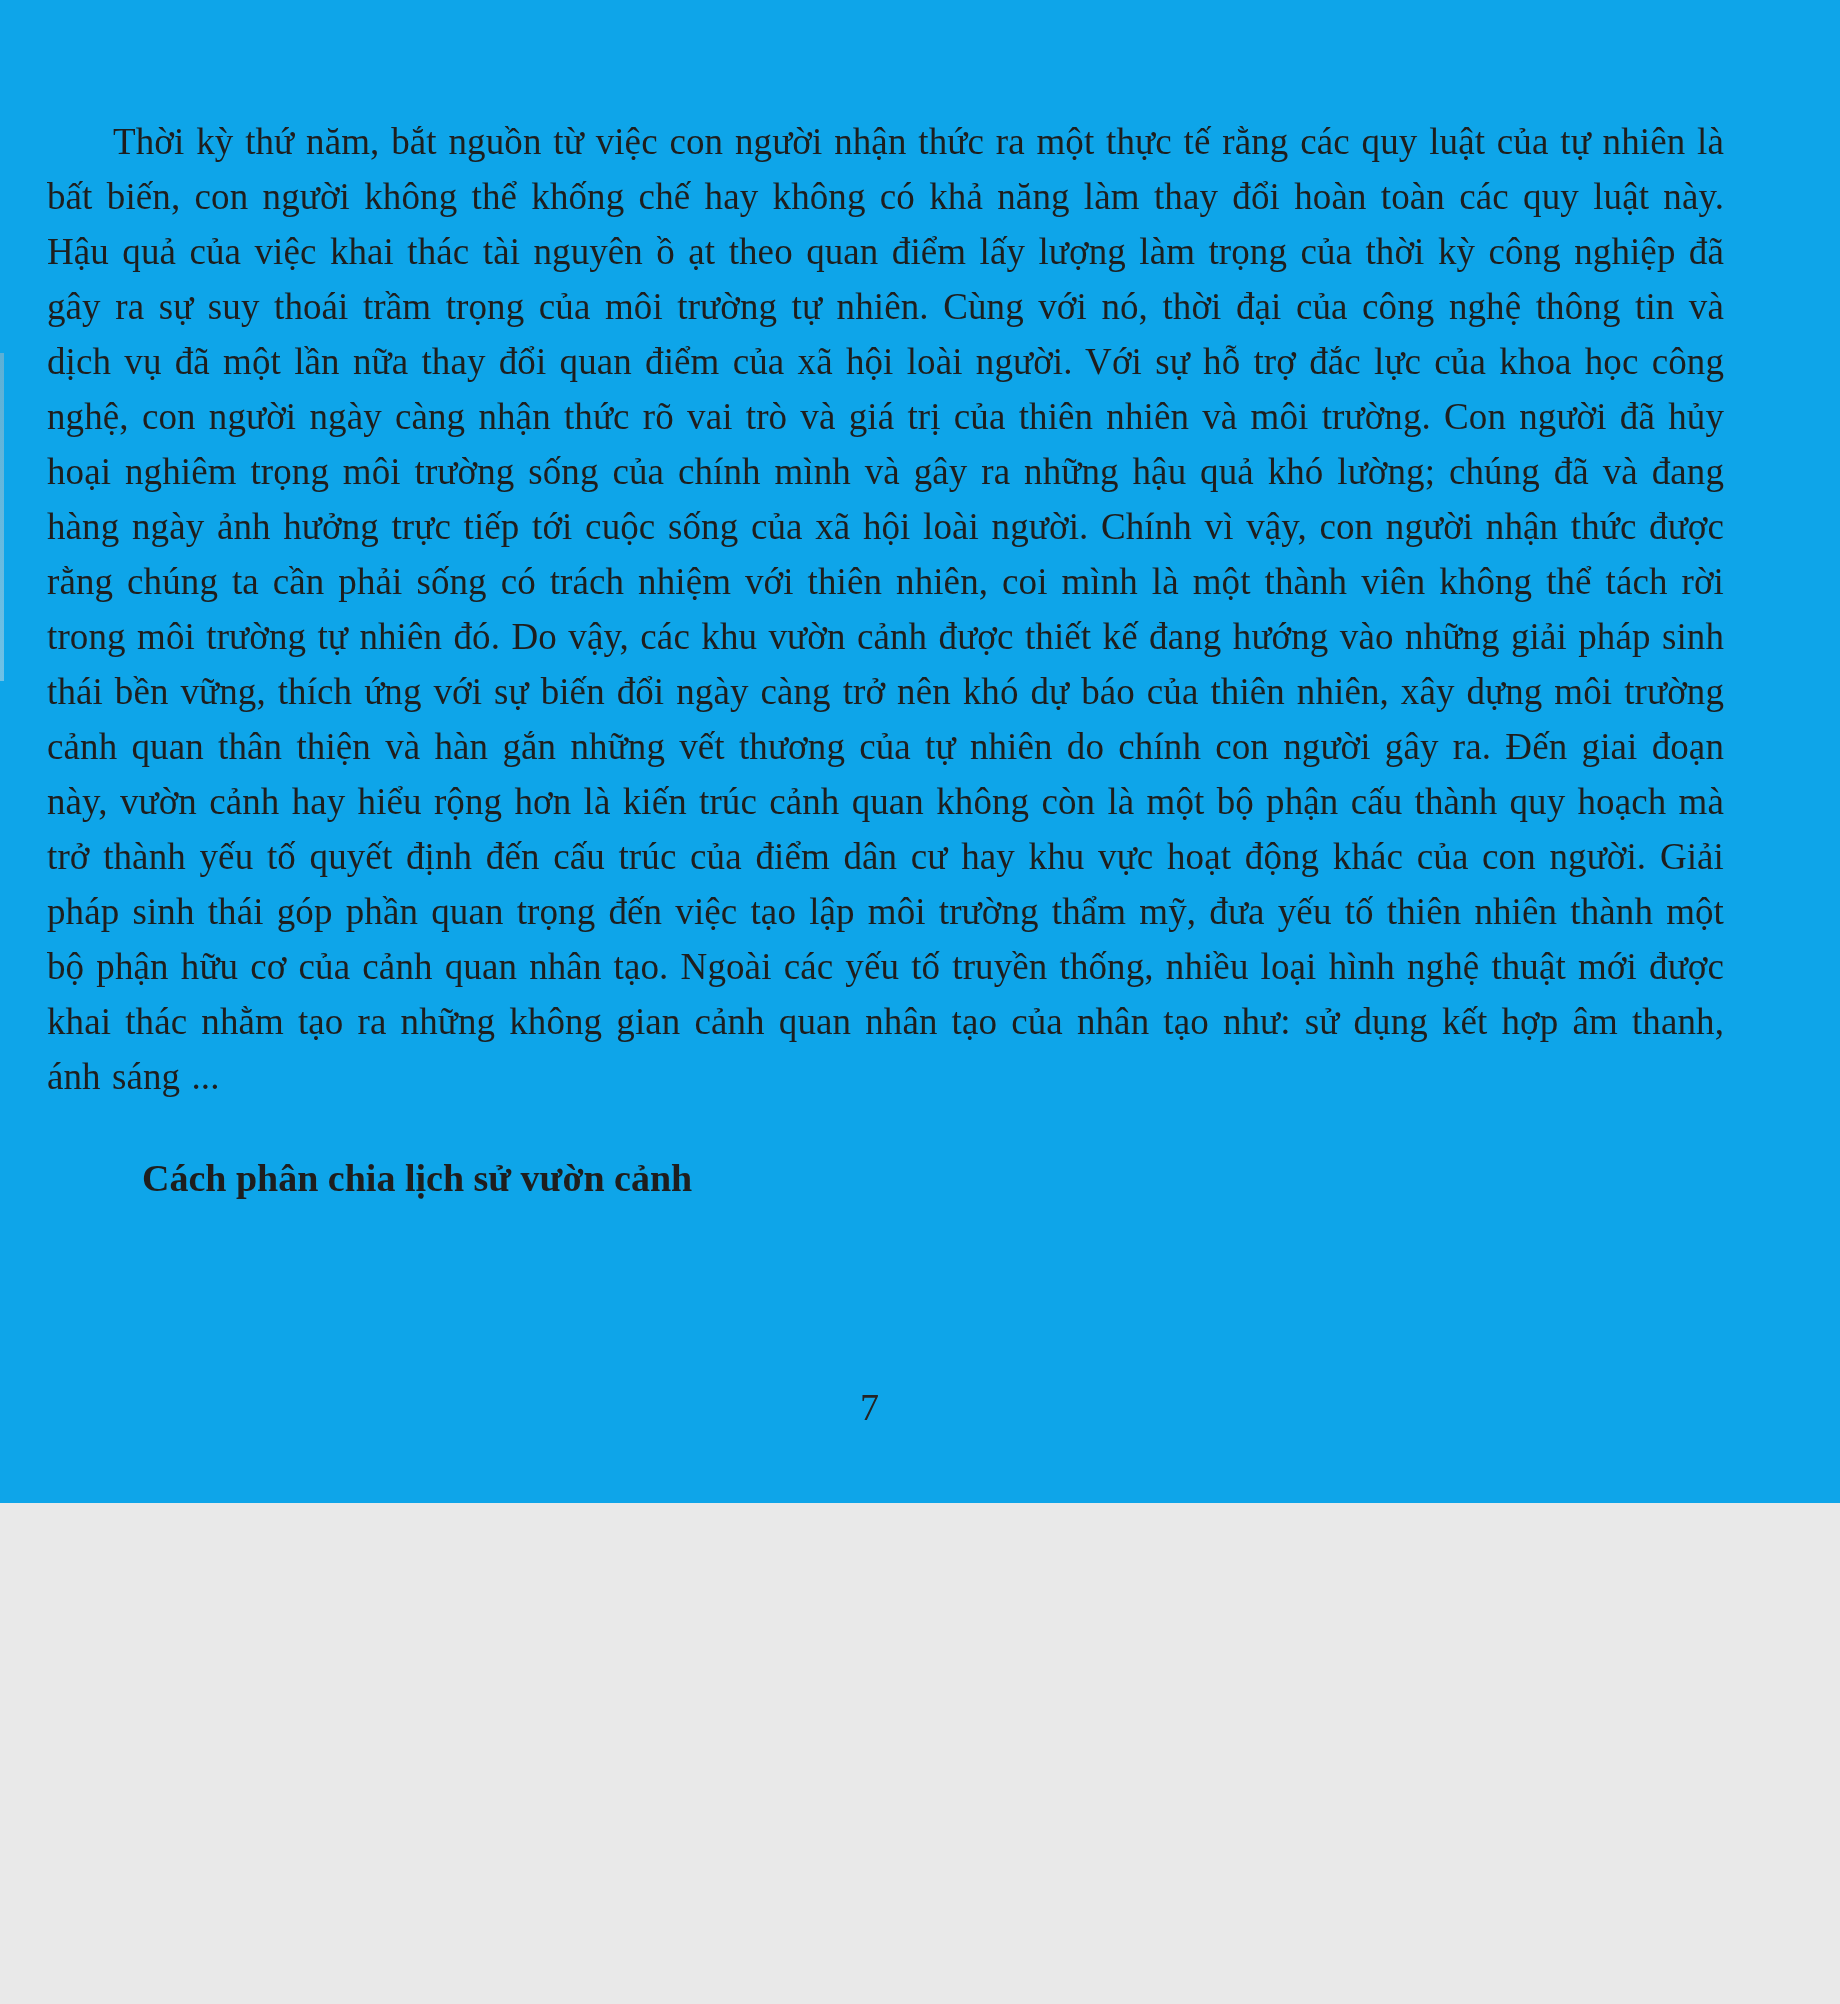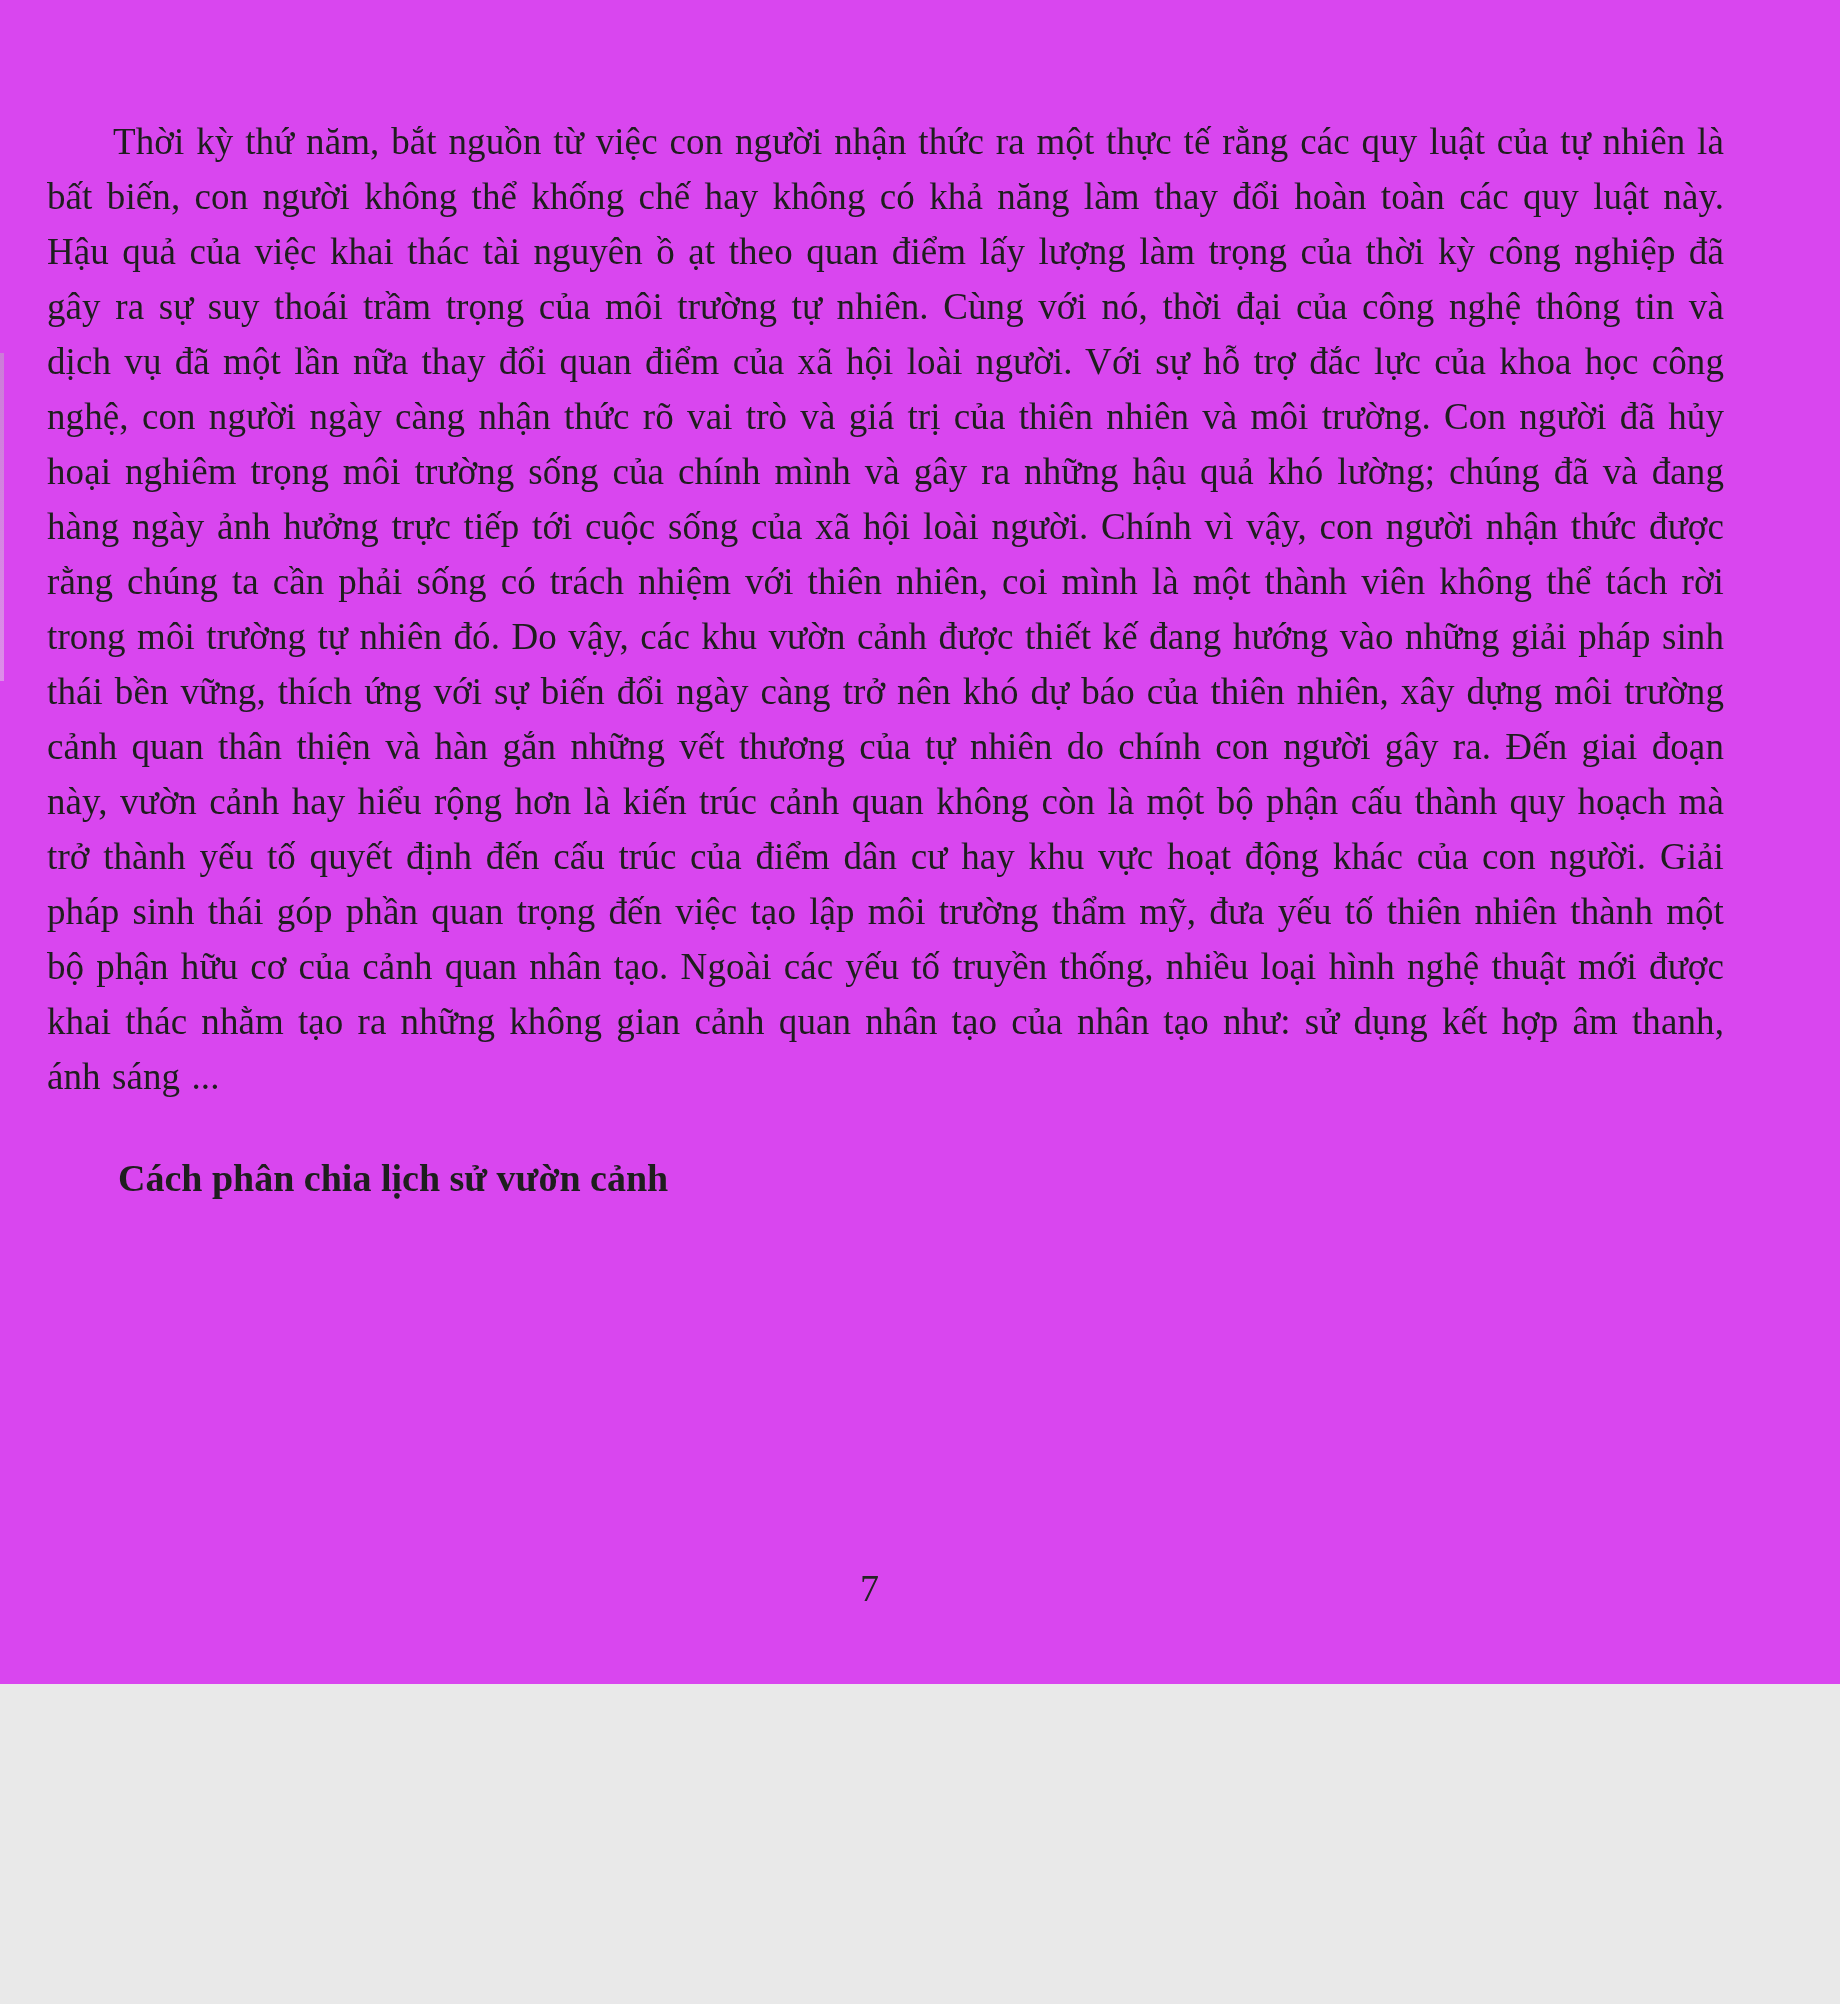--- a/index.html
+++ b/index.html
@@ -4,23 +4,23 @@
 <title>Scanned book page</title>
 <style>
   html, body {
     margin: 0;
     padding: 0;
     background: #e9e9e9;
   }
   .page {
     position: relative;
     width: 1840px;
-    height: 1684px;
+    height: 1503px;
     margin: 0 auto;
-    background: #d946ef;
+    background: #0ea5e9;
     box-sizing: border-box;
     padding: 114px 116px 0 47px;
     font-family: "Liberation Serif", "DejaVu Serif", serif;
     color: #1e1e1e;
     overflow: hidden;
   }
   
   .scan-artifact {
     position: absolute;
     left: 0;
@@ -37,21 +37,21 @@
     text-justify: inter-word;
     margin: 0;
     text-indent: 66px;
     word-spacing: 1.9px;
     letter-spacing: 0.1px;
   }
   .section-heading {
     font-size: 38px;
     line-height: 50px;
     font-weight: bold;
-    margin: 49px 0 0 71px;
+    margin: 49px 0 0 95px;
   }
   .subsection-heading {
     font-size: 37px;
     line-height: 48px;
     font-weight: bold;
     font-style: italic;
     margin: 42px 0 0 71px;
   }
   .geo-paragraph {
     font-size: 37px;

